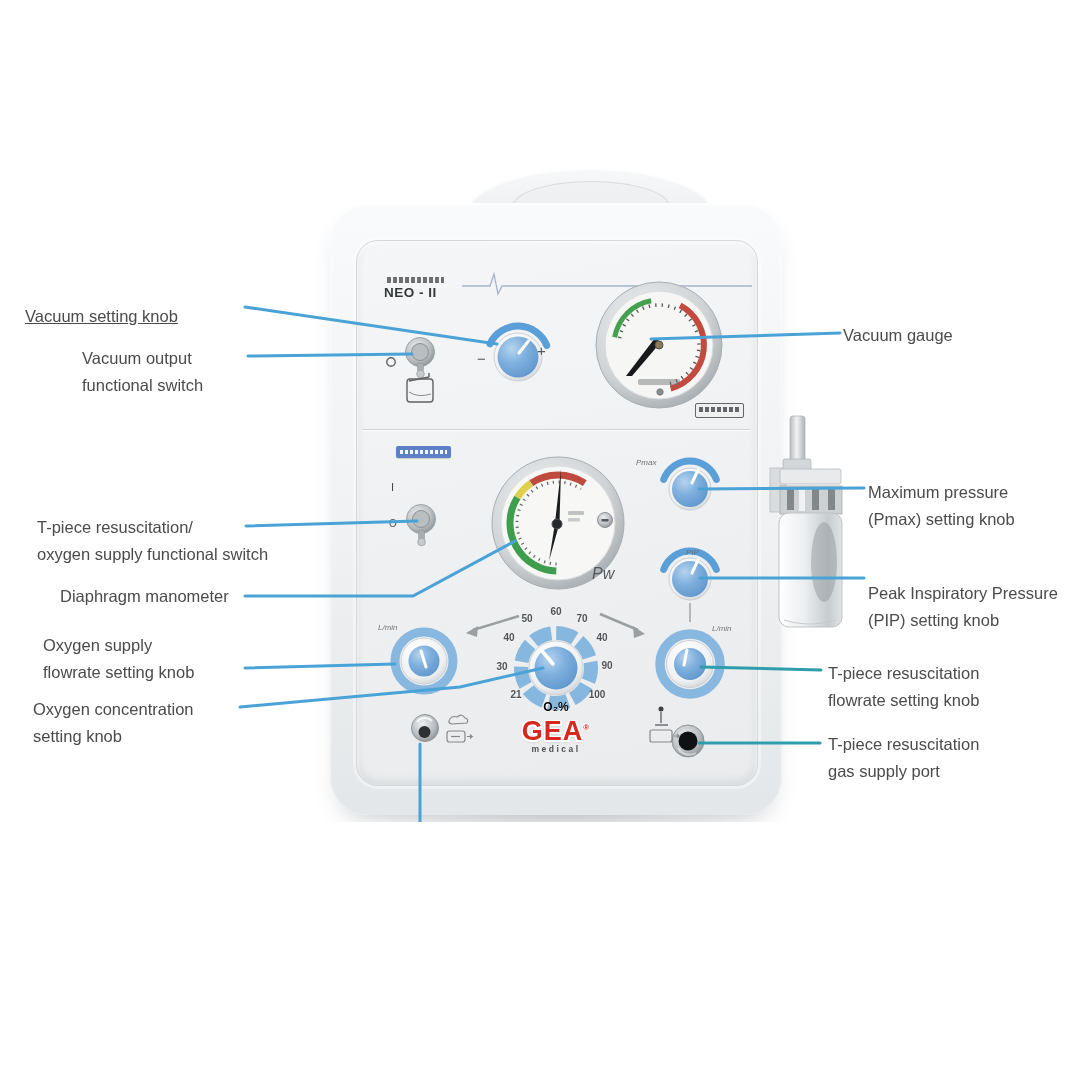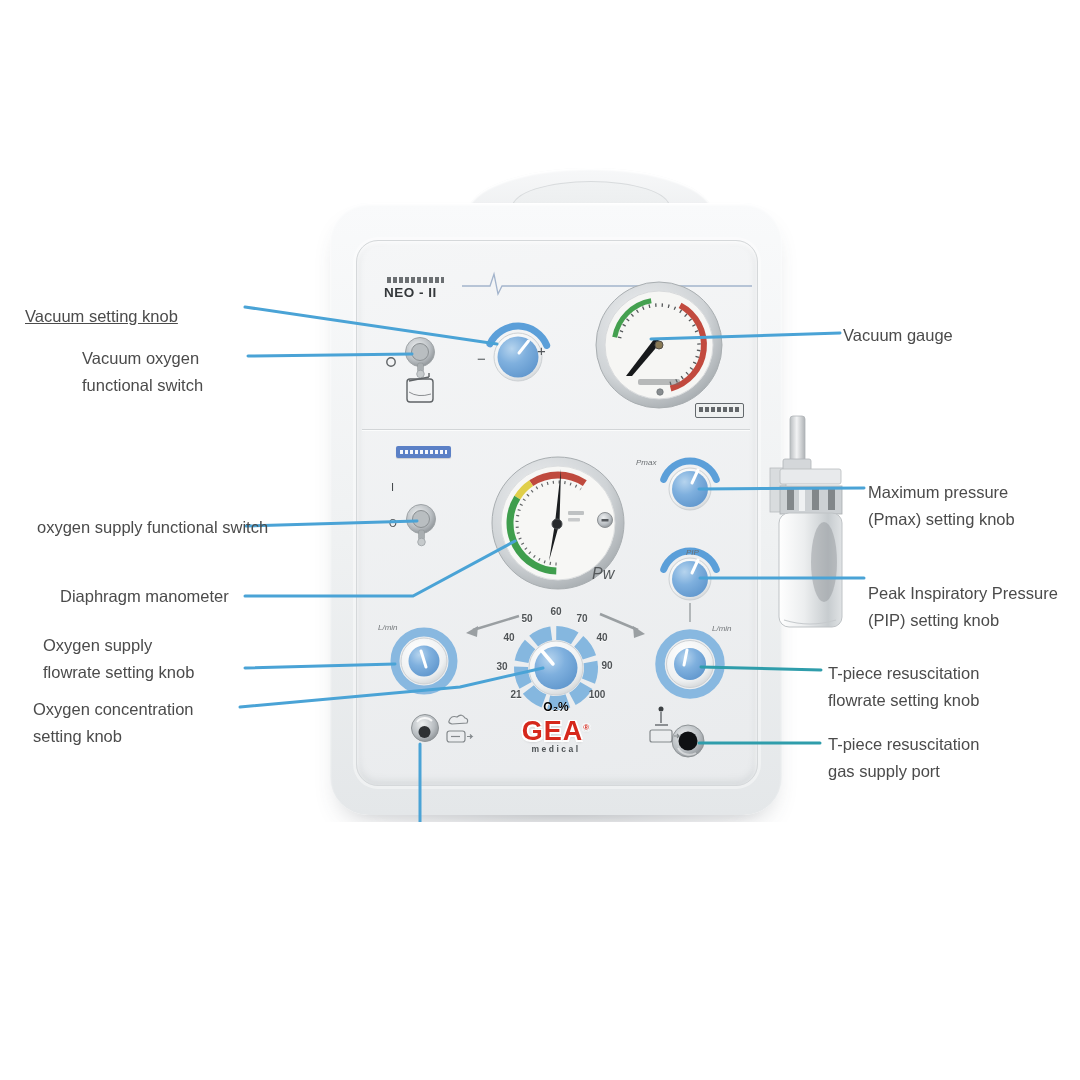--- a/index.html
+++ b/index.html
@@ -318,24 +318,25 @@
     <polyline points="701,667 821,670"></polyline>
     <polyline points="699,743 820,743"></polyline>
   </g>
 </svg>
 
 <div class="co co-l1">
   <div>Vacuum setting knob</div>
   <div></div>
 </div>
 <div class="co co-l2">
-  <div>Vacuum oxygen</div>
+  <div>Vacuum output</div>
   <div>functional switch</div>
 </div>
 <div class="co co-l3">
+  <div>T-piece resuscitation/</div>
   <div>oxygen supply functional switch</div>
 </div>
 <div class="co co-l4">
   <div>Diaphragm manometer</div>
   <div></div>
 </div>
 <div class="co co-l5">
   <div>Oxygen supply</div>
   <div>flowrate setting knob</div>
 </div>

